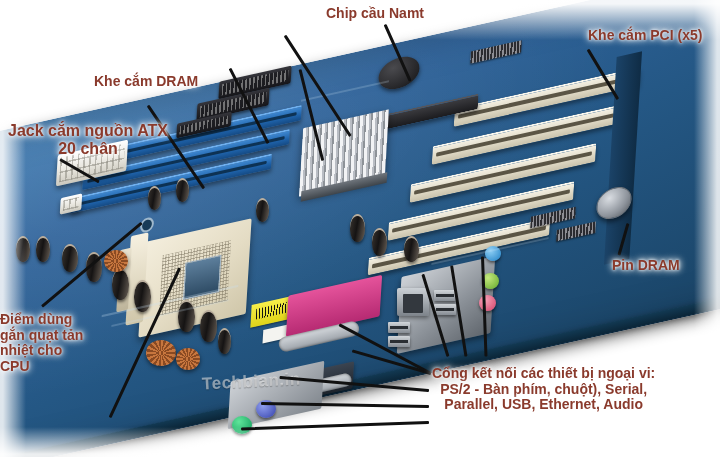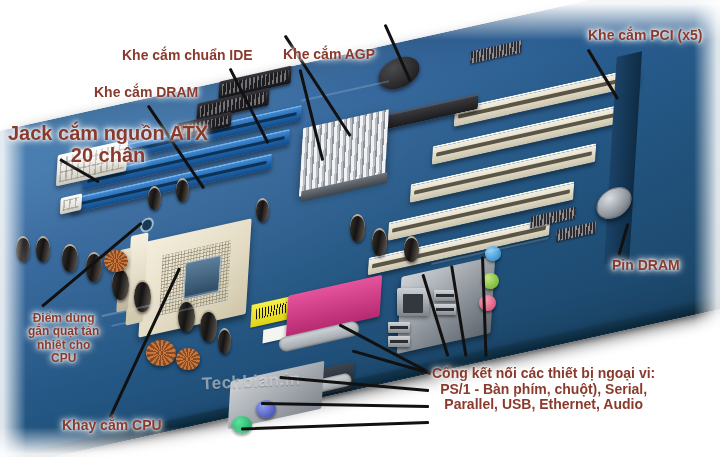--- a/index.html
+++ b/index.html
@@ -248,29 +248,27 @@
       <div class="lead" style="left: 431px; top: 372px; width: 82px; height: 3px; transform: rotate(196deg);"></div>
       <div class="lead" style="left: 431px; top: 372px; width: 104px; height: 3px; transform: rotate(208deg);"></div>
       <div class="lead" style="left: 429px; top: 389px; width: 150px; height: 3px; transform: rotate(185deg);"></div>
       <div class="lead" style="left: 429px; top: 405px; width: 168px; height: 3px; transform: rotate(181deg);"></div>
       <div class="lead" style="left: 429px; top: 421px; width: 188px; height: 3px; transform: rotate(178deg);"></div>
       <div class="lead" style="left: 486px; top: 355px; width: 100px; height: 3px; transform: rotate(268deg);"></div>
       <div class="lead" style="left: 466px; top: 355px; width: 92px; height: 3px; transform: rotate(261deg);"></div>
       <div class="lead" style="left: 448px; top: 355px; width: 86px; height: 3px; transform: rotate(253deg);"></div>
     </div>
 
-  <div class="label" style="left:122px;top:48px;font-size:14px;">Khe cắm chuẩn IDE</div>
-  <div class="label" style="left:94px;top:85px;font-size:14px;">Khe cắm DRAM</div>
-  <div class="label" style="left:8px;top:122px;font-size:20px;text-align:center;">Jack cắm nguồn ATX
+  <div class="label" style="left:94px;top:74px;font-size:14px;">Khe cắm DRAM</div>
+  <div class="label" style="left:8px;top:122px;font-size:16px;text-align:center;">Jack cắm nguồn ATX
 20 chân</div>
-  <div class="label" style="left:283px;top:47px;font-size:14px;">Khe cắm AGP</div>
+  <div class="label" style="left:326px;top:6px;font-size:14px;">Chip cầu Namt</div>
   <div class="label" style="left:588px;top:28px;font-size:14px;">Khe cắm PCI (x5)</div>
   <div class="label" style="left:612px;top:258px;font-size:14px;">Pin DRAM</div>
-  <div class="label" style="left:28px;top:312px;font-size:12px;text-align:center;">Điểm dùng
+  <div class="label" style="left:0;top:312px;font-size:14px;text-align:left;">Điểm dùng
 gắn quạt tản
 nhiệt cho
 CPU</div>
-  <div class="label" style="left:62px;top:418px;font-size:14px;">Khay cắm CPU</div>
   <div class="label" style="left:432px;top:366px;font-size:14px;text-align:center;">Cổng kết nối các thiết bị ngoại vi:
-PS/1 - Bàn phím, chuột), Serial,
+PS/2 - Bàn phím, chuột), Serial,
 Parallel, USB, Ethernet, Audio</div>
 
 </div>
 
 </body></html>

